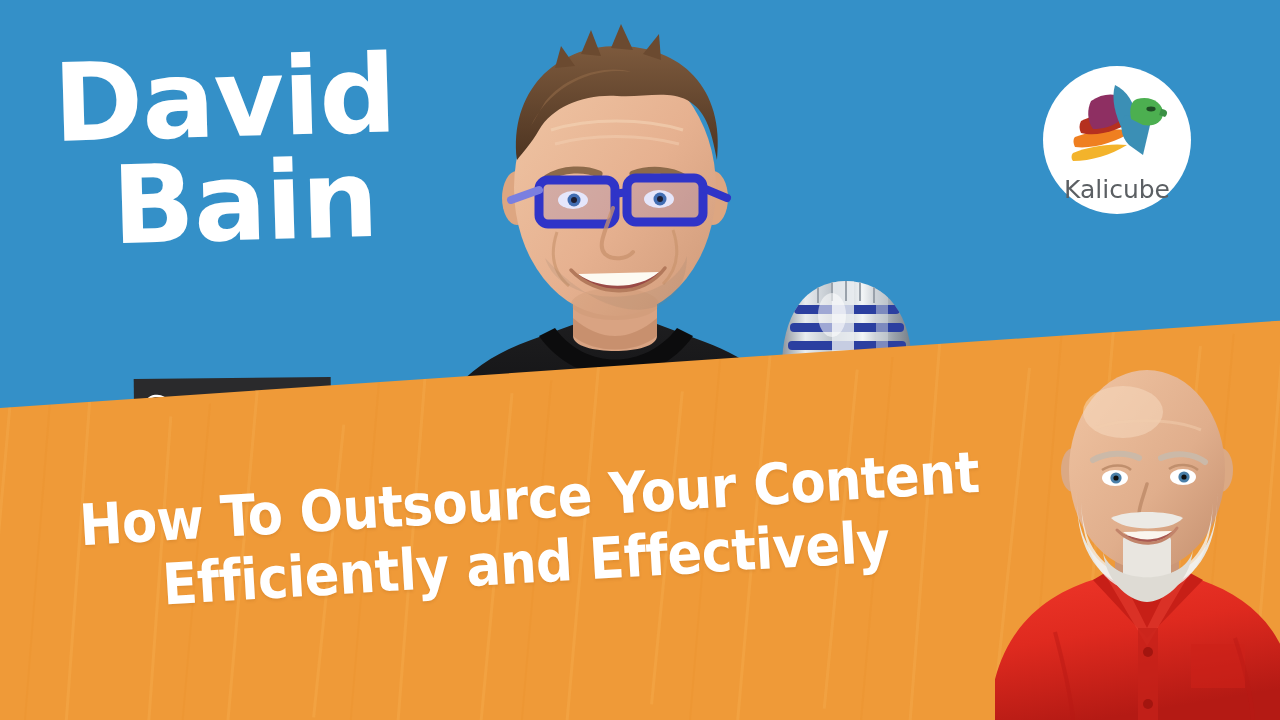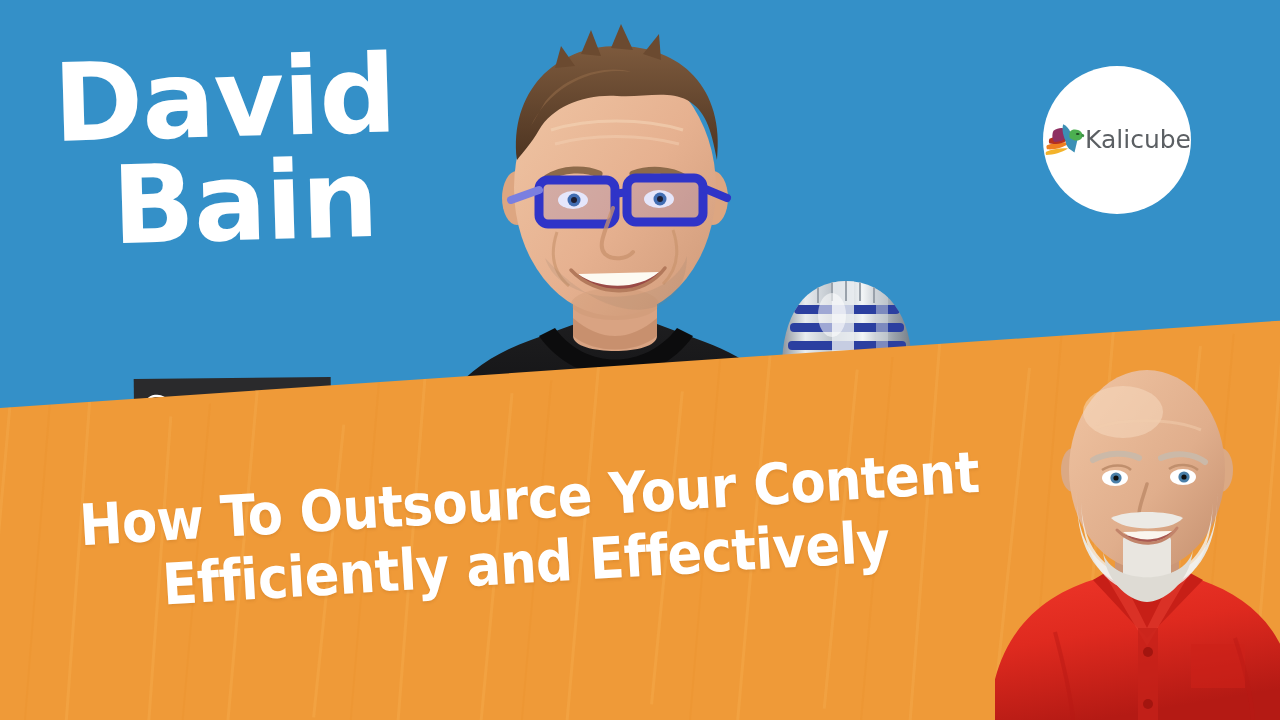--- a/index.html
+++ b/index.html
@@ -41,21 +41,21 @@
   .cc-div{width:2px;height:34px;background:#d9d9d9;opacity:.85;margin:0 9px 0 2px;}
   .cc-name{
     color:#ffffff;font-family:"DejaVu Sans","Liberation Sans",sans-serif;
     font-weight:700;font-size:21px;letter-spacing:-0.3px;white-space:nowrap;
   }
 
   
   .kali{
     position:absolute;left:1043px;top:66px;width:148px;height:148px;
     border-radius:50%;background:#ffffff;z-index:7;
-    display:flex;flex-direction:row;align-items:center;justify-content:center;
+    display:flex;flex-direction:column;align-items:center;justify-content:center;
     box-shadow:0 0 0 0 rgba(0,0,0,0);
   }
   .kali svg{display:block;margin-top:4px;}
   .kali-word{
     font-family:"DejaVu Sans","Liberation Sans",sans-serif;
     font-size:25px;color:#5b5f63;font-weight:400;letter-spacing:0px;
     margin-top:-2px;
   }
 
   

